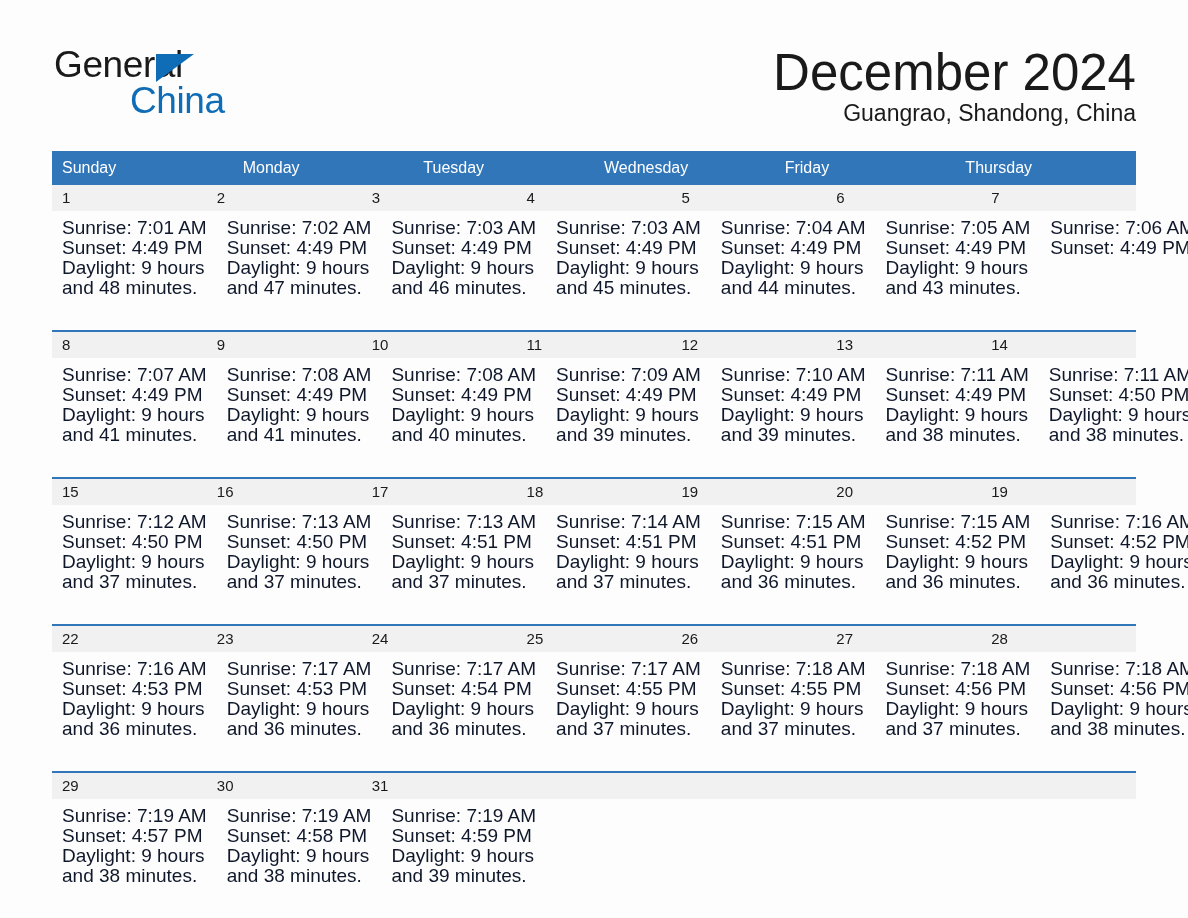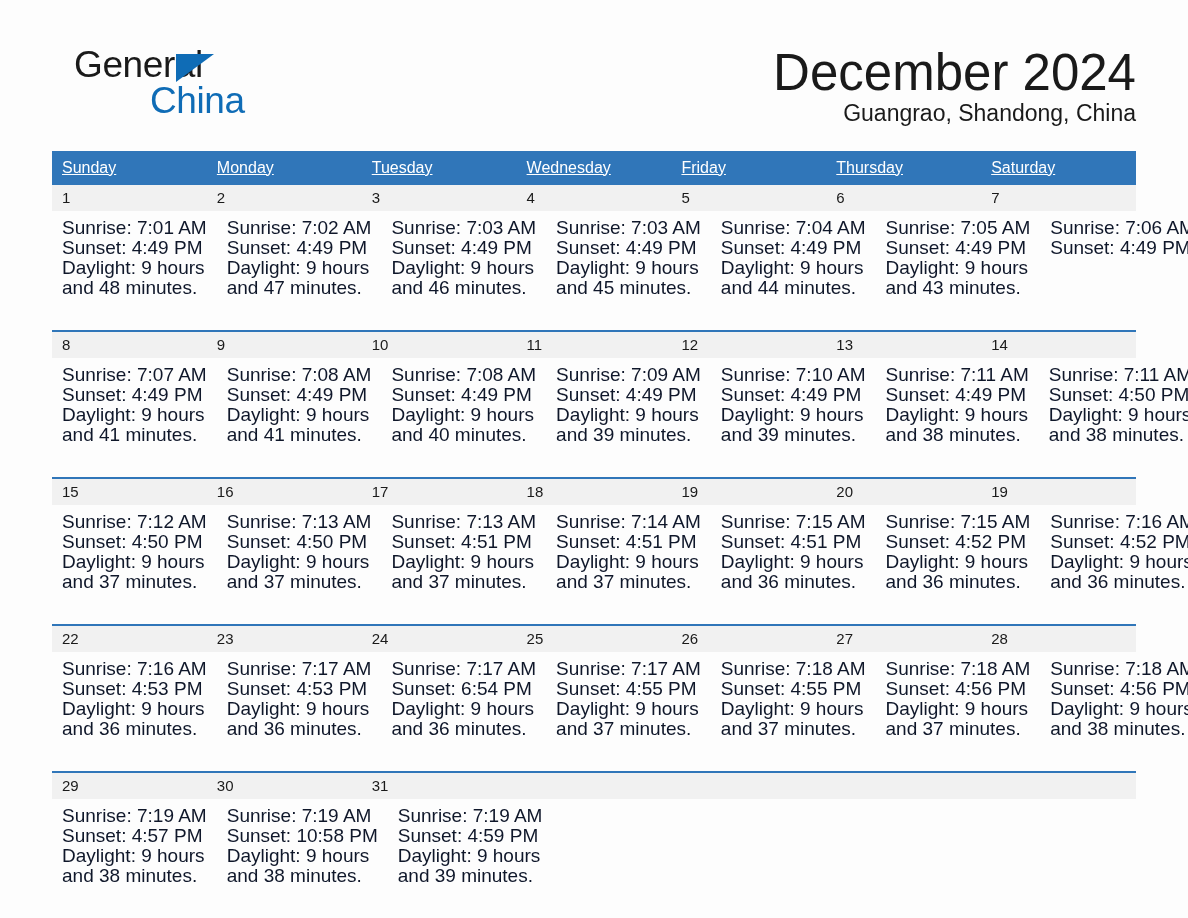--- a/index.html
+++ b/index.html
@@ -24,21 +24,20 @@
     display: flex;
     justify-content: space-between;
     align-items: flex-start;
     padding: 44px 52px 0 52px;
   }
   .logo {
     position: relative;
     width: 200px;
     height: 80px;
     flex: none;
-    margin-left: 20px;
   }
   .logo-general {
     position: absolute;
     left: 2px;
     top: 2px;
     font-size: 37px;
     color: #1a1a1a;
     letter-spacing: -0.4px;
     line-height: 1;
   }
@@ -85,21 +84,20 @@
     background: #3076b9;
     height: 34px;
   }
   .weekday {
     flex: 1 1 0;
     color: #ffffff;
     font-size: 16px;
     line-height: 34px;
     padding-left: 10px;
     white-space: nowrap;
-    text-decoration: underline;
   }
 
   .week {
     margin-top: 11px;
     border-top: 2px solid #3076b9;
   }
   .week:first-of-type { margin-top: 0; border-top: none; }
 
   .daynum-row {
     display: flex;
@@ -149,21 +147,20 @@
   </div>
 
   <div class="calendar">
     <div class="weekday-row" id="weekday-row">
         <div class="weekday">Sunday</div>
         <div class="weekday">Monday</div>
         <div class="weekday">Tuesday</div>
         <div class="weekday">Wednesday</div>
         <div class="weekday">Friday</div>
         <div class="weekday">Thursday</div>
-        <div class="weekday">Saturday</div>
       </div>
     <div id="weeks-container">
         <div class="week">
           <div class="daynum-row">
             <div class="daynum">1</div>
             <div class="daynum">2</div>
             <div class="daynum">3</div>
             <div class="daynum">4</div>
             <div class="daynum">5</div>
             <div class="daynum">6</div>
@@ -318,21 +315,21 @@
               <div>Sunset: 4:53 PM</div>
               <div class="daylight">Daylight: 9 hours and 36 minutes.</div>
             </div>
             <div class="detail">
               <div>Sunrise: 7:17 AM</div>
               <div>Sunset: 4:53 PM</div>
               <div class="daylight">Daylight: 9 hours and 36 minutes.</div>
             </div>
             <div class="detail">
               <div>Sunrise: 7:17 AM</div>
-              <div>Sunset: 6:54 PM</div>
+              <div>Sunset: 4:54 PM</div>
               <div class="daylight">Daylight: 9 hours and 36 minutes.</div>
             </div>
             <div class="detail">
               <div>Sunrise: 7:17 AM</div>
               <div>Sunset: 4:55 PM</div>
               <div class="daylight">Daylight: 9 hours and 37 minutes.</div>
             </div>
             <div class="detail">
               <div>Sunrise: 7:18 AM</div>
               <div>Sunset: 4:55 PM</div>
@@ -361,21 +358,21 @@
             <div class="daynum"></div>
           </div>
           <div class="detail-row">
             <div class="detail">
               <div>Sunrise: 7:19 AM</div>
               <div>Sunset: 4:57 PM</div>
               <div class="daylight">Daylight: 9 hours and 38 minutes.</div>
             </div>
             <div class="detail">
               <div>Sunrise: 7:19 AM</div>
-              <div>Sunset: 10:58 PM</div>
+              <div>Sunset: 4:58 PM</div>
               <div class="daylight">Daylight: 9 hours and 38 minutes.</div>
             </div>
             <div class="detail">
               <div>Sunrise: 7:19 AM</div>
               <div>Sunset: 4:59 PM</div>
               <div class="daylight">Daylight: 9 hours and 39 minutes.</div>
             </div>
             <div class="detail"></div>
             <div class="detail"></div>
             <div class="detail"></div>

